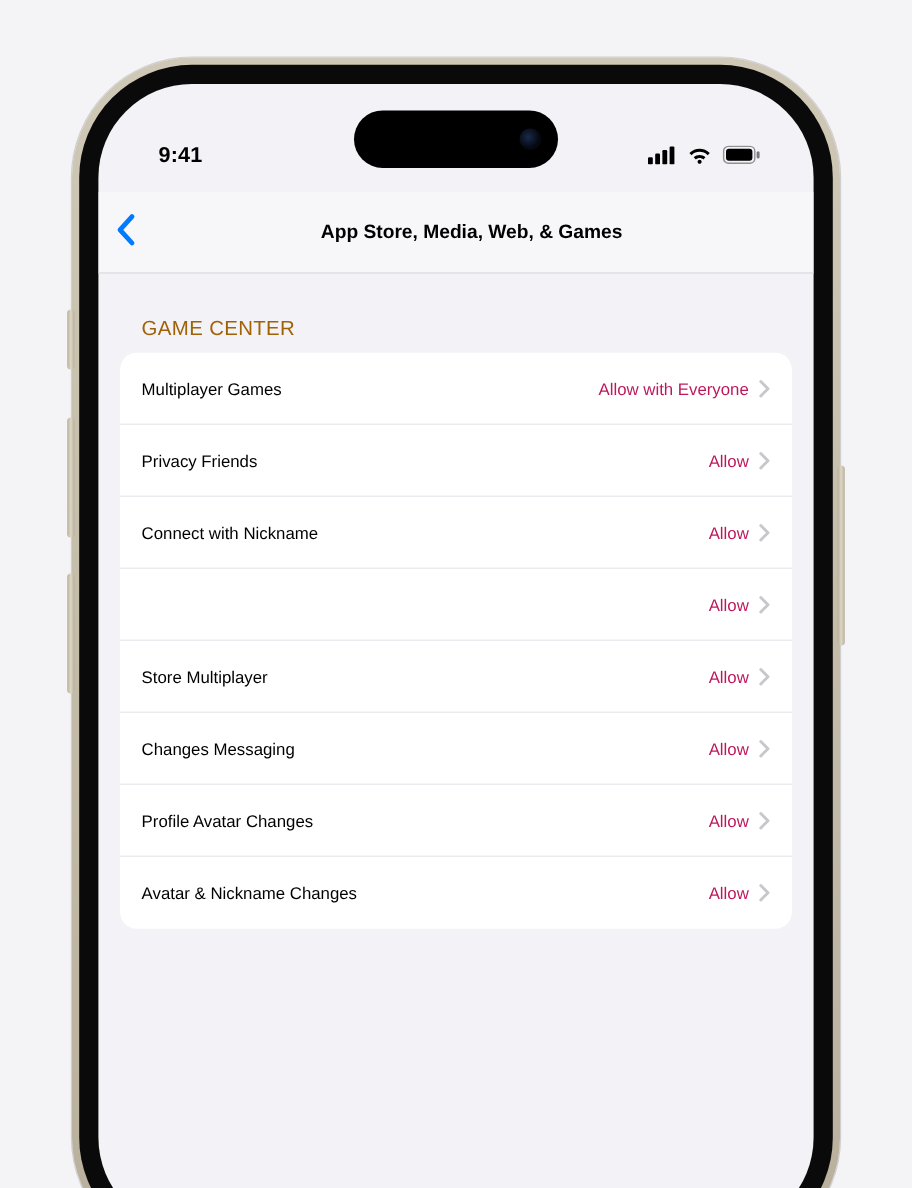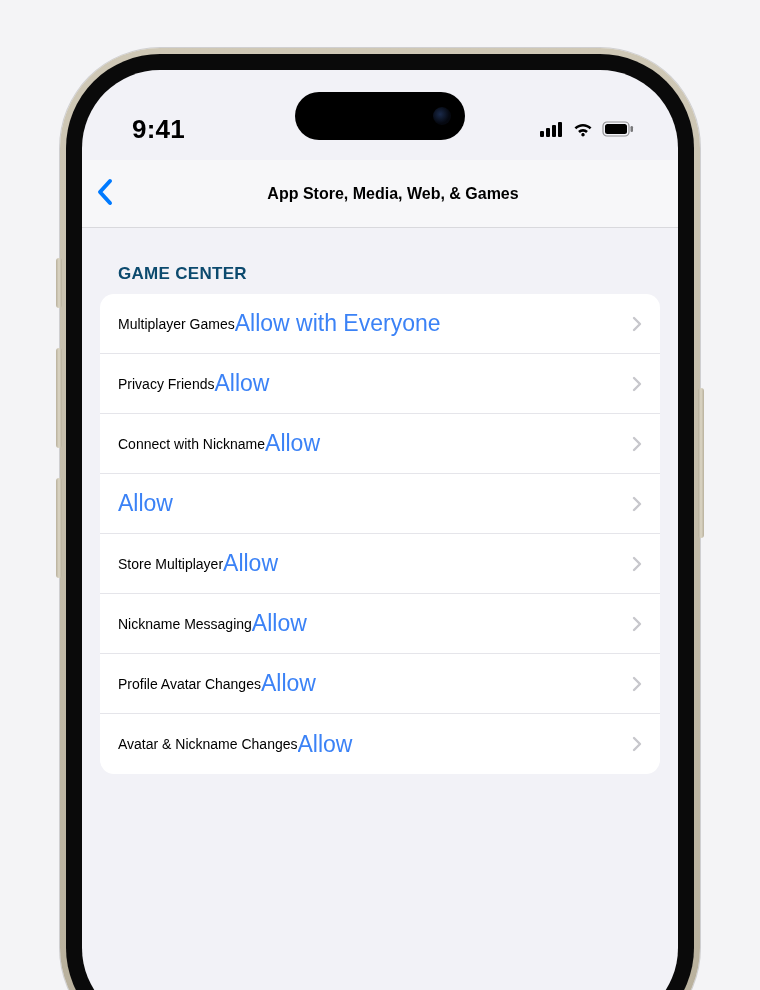--- a/index.html
+++ b/index.html
@@ -74,21 +74,21 @@
 
     .status-bar {
       height: 90px;
       display: flex;
       align-items: center;
       justify-content: space-between;
       padding: 28px 32px 0 50px;
       font-weight: 600;
     }
     .status-time {
-      font-size: 26px;
+      font-size: 18px;
       letter-spacing: 0.2px;
       color: #000;
       font-weight: 600;
     }
     .status-right {
       display: flex;
       align-items: center;
       gap: 8px;
       padding-right: 12px;
     }
@@ -119,24 +119,23 @@
       font-weight: 600;
       color: #000;
       padding-left: 26px;
     }
 
     .content {
       padding: 0 18px;
     }
     .section-header {
       font-size: 17px;
-      color: #0c4a6e;
+      color: #a16207;
       padding: 36px 18px 10px 18px;
       letter-spacing: 0.3px;
-      font-weight: bold;
     }
     .table-group {
       background: #ffffff;
       border-radius: 14px;
       overflow: hidden;
     }
     .row {
       display: flex;
       align-items: center;
       padding: 0 18px;
@@ -146,22 +145,23 @@
     }
     .row:last-child { border-bottom: none; }
     .row-label {
       flex: 0 1 auto;
       font-size: 14px;
       color: #000;
       white-space: nowrap;
     }
     .row-value {
       flex: 1 1 auto;
-      font-size: 23px;
-      color: #3b82f6;
+      text-align: right;
+      font-size: 14px;
+      color: #be185d;
       padding-right: 8px;
       white-space: nowrap;
       overflow: hidden;
     }
     .chevron {
       flex: 0 0 auto;
       color: #c7c7cc;
       display: flex;
     }
   </style>
@@ -265,21 +265,21 @@
             <div class="row-label">Store Multiplayer</div>
             <div class="row-value">Allow</div>
             <div class="chevron">
               <svg width="10" height="16" viewBox="0 0 10 16">
                   <polyline points="2,2 8,8 2,14" fill="none" stroke="#c7c7cc" stroke-width="2.4" stroke-linecap="round" stroke-linejoin="round"></polyline>
                 </svg>
             </div>
           </div>
 
           <div class="row">
-            <div class="row-label">Nickname Messaging</div>
+            <div class="row-label">Changes Messaging</div>
             <div class="row-value">Allow</div>
             <div class="chevron">
               <svg width="10" height="16" viewBox="0 0 10 16">
                   <polyline points="2,2 8,8 2,14" fill="none" stroke="#c7c7cc" stroke-width="2.4" stroke-linecap="round" stroke-linejoin="round"></polyline>
                 </svg>
             </div>
           </div>
 
           <div class="row">
             <div class="row-label">Profile Avatar Changes</div>

